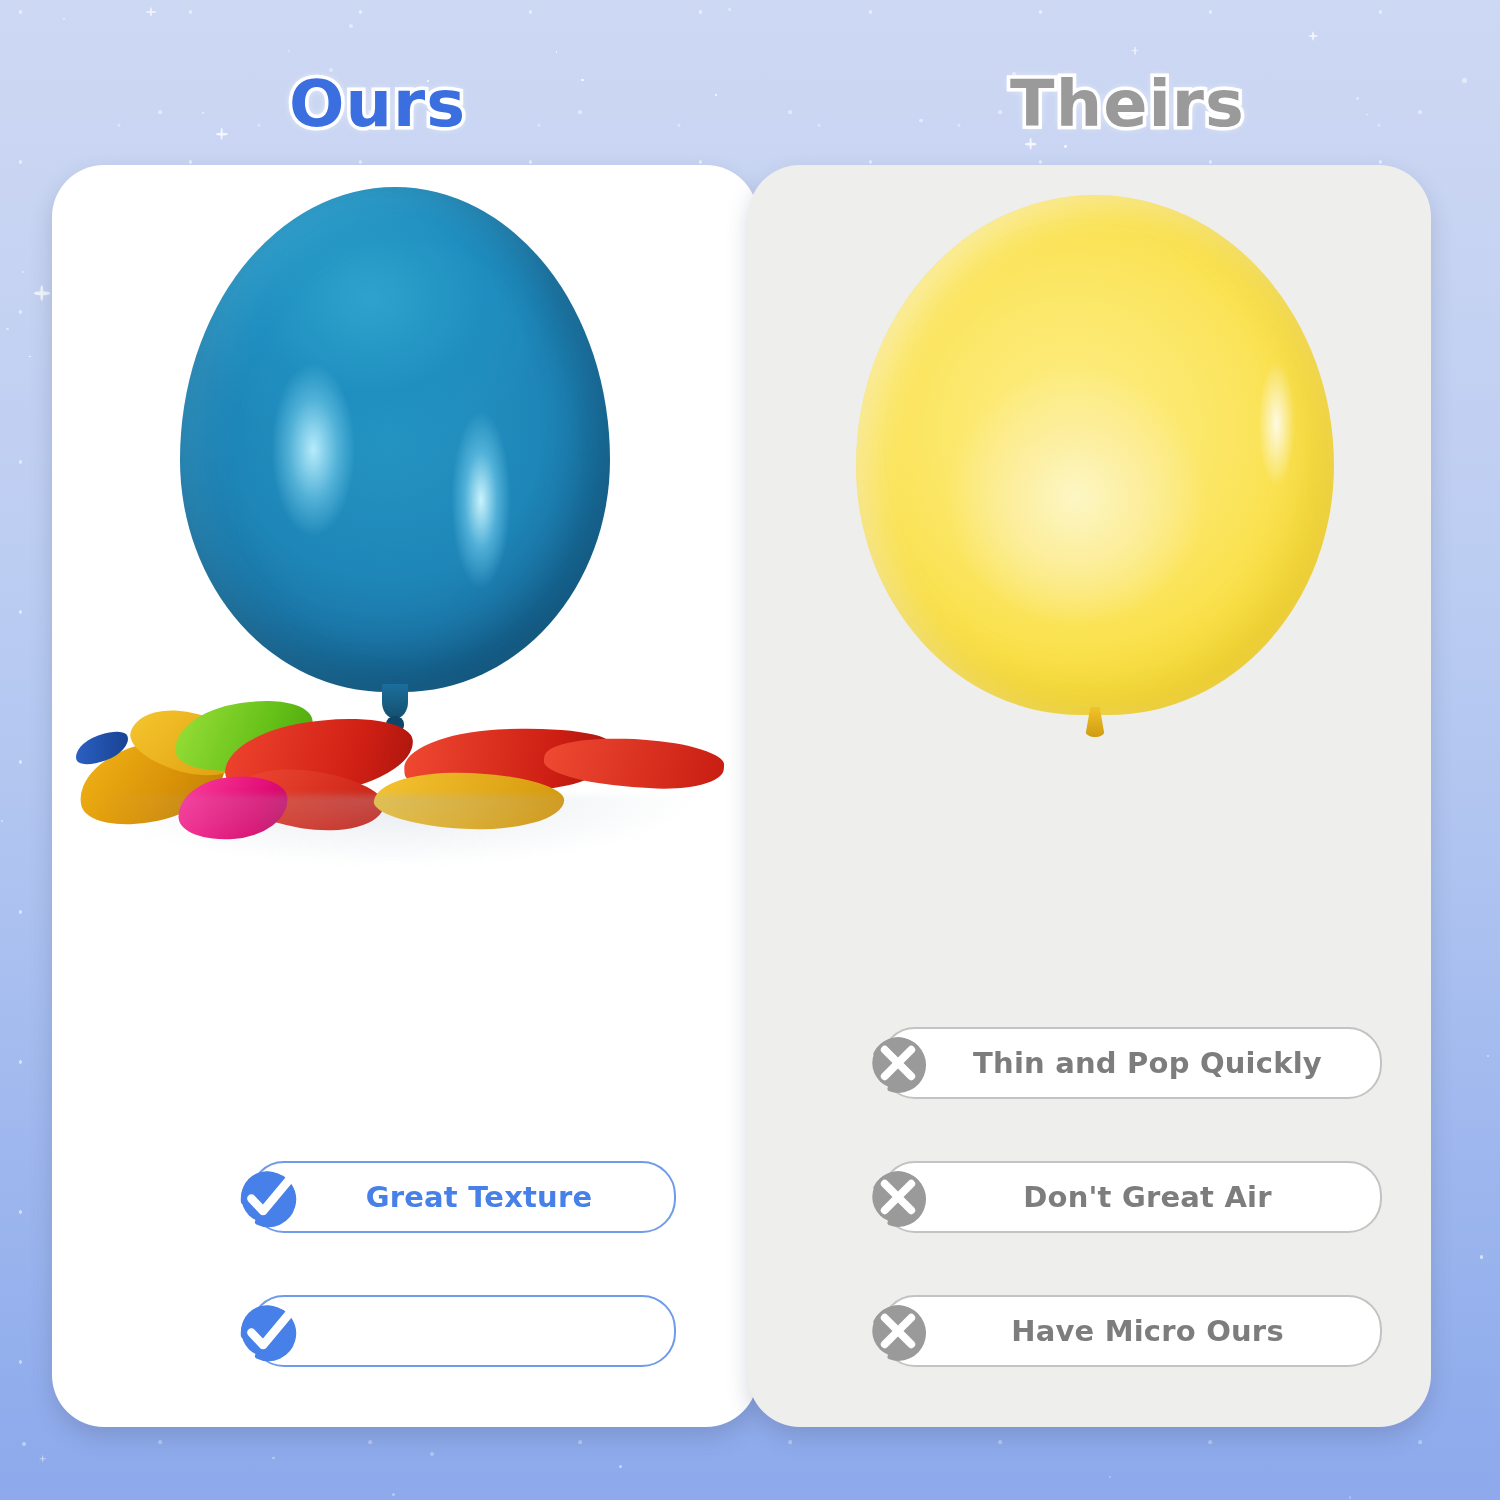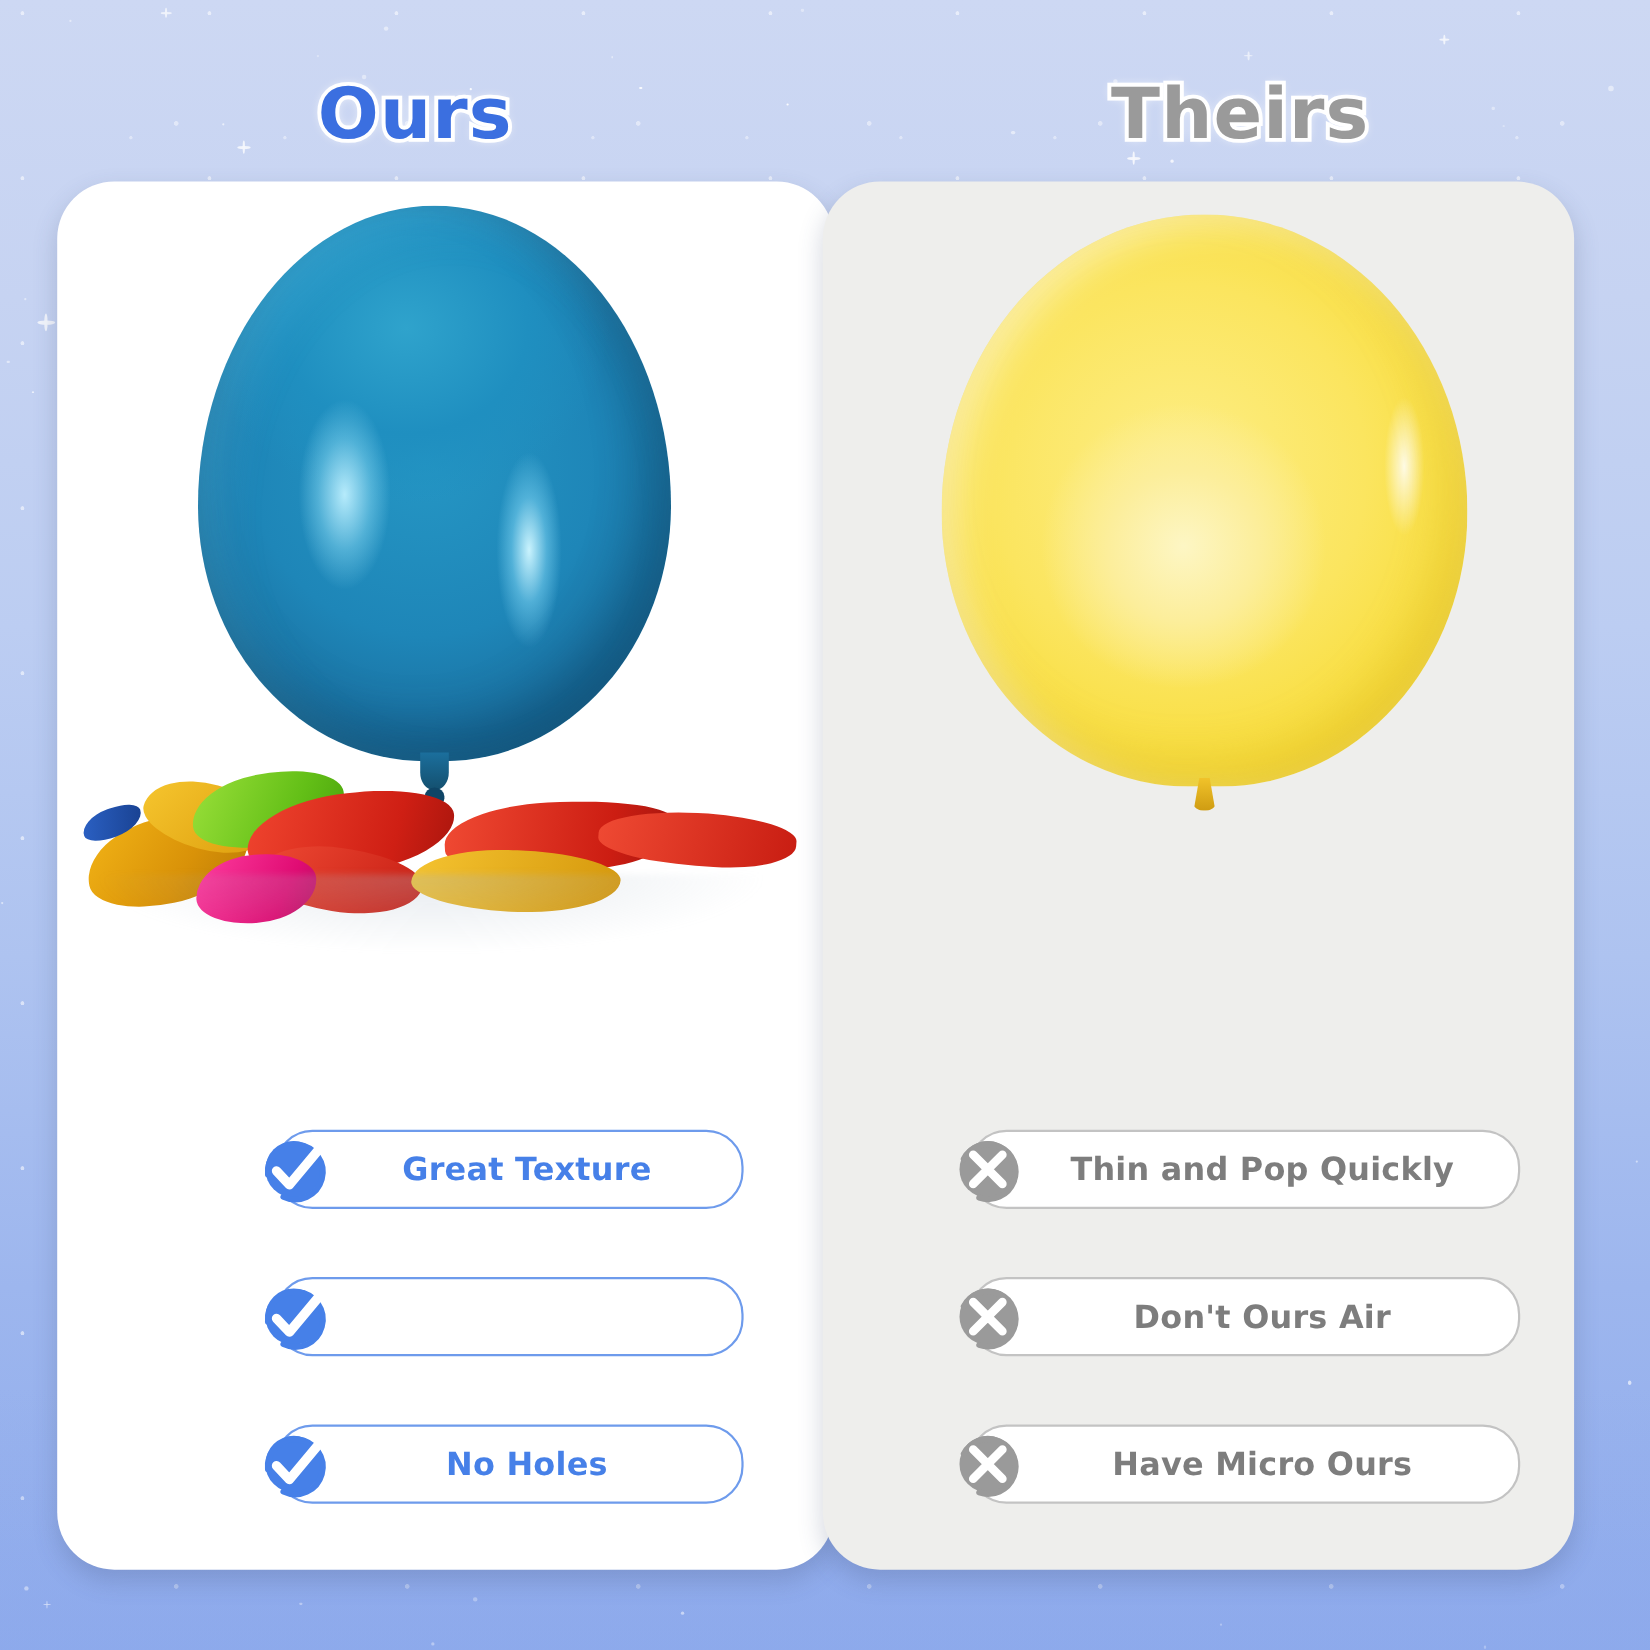--- a/index.html
+++ b/index.html
@@ -234,30 +234,20 @@
       <div class="pill">
         <span class="badge">
           <svg viewBox="0 0 100 100" aria-hidden="true">
             <circle cx="50" cy="50" r="33" fill="#4680e8"></circle>
             <path d="M20 56 A32 32 0 1 1 38 82" fill="none" stroke="#4680e8" stroke-width="7" stroke-linecap="round"></path>
             <path d="M30 52 L45 68 L80 26" fill="none" stroke="#ffffff" stroke-width="11" stroke-linecap="round" stroke-linejoin="round"></path>
           </svg>
         </span>
       </div>
 
-      <div class="pill">
-        <span class="badge">
-          <svg viewBox="0 0 100 100" aria-hidden="true">
-            <circle cx="50" cy="50" r="33" fill="#4680e8"></circle>
-            <path d="M20 56 A32 32 0 1 1 38 82" fill="none" stroke="#4680e8" stroke-width="7" stroke-linecap="round"></path>
-            <path d="M30 52 L45 68 L80 26" fill="none" stroke="#ffffff" stroke-width="11" stroke-linecap="round" stroke-linejoin="round"></path>
-          </svg>
-        </span>
-        <span class="label">No Holes</span>
-      </div>
 
     </div>
   </div>
 
   <div class="card" id="card-theirs">
 
     <div class="photo">
       <div class="balloon-yellow">
         <div class="knot"></div>
       </div>
@@ -277,21 +267,21 @@
       </div>
 
       <div class="pill">
         <span class="badge">
           <svg viewBox="0 0 100 100" aria-hidden="true">
             <circle cx="50" cy="50" r="33" fill="#9a9a9a"></circle>
             <path d="M22 38 A32 32 0 1 1 40 83" fill="none" stroke="#9a9a9a" stroke-width="7" stroke-linecap="round"></path>
             <path d="M33 33 L67 67 M67 33 L33 67" fill="none" stroke="#ffffff" stroke-width="10" stroke-linecap="round"></path>
           </svg>
         </span>
-        <span class="label">Don't Ours Air</span>
+        <span class="label">Don't Great Air</span>
       </div>
 
       <div class="pill">
         <span class="badge">
           <svg viewBox="0 0 100 100" aria-hidden="true">
             <circle cx="50" cy="50" r="33" fill="#9a9a9a"></circle>
             <path d="M22 38 A32 32 0 1 1 40 83" fill="none" stroke="#9a9a9a" stroke-width="7" stroke-linecap="round"></path>
             <path d="M33 33 L67 67 M67 33 L33 67" fill="none" stroke="#ffffff" stroke-width="10" stroke-linecap="round"></path>
           </svg>
         </span>

